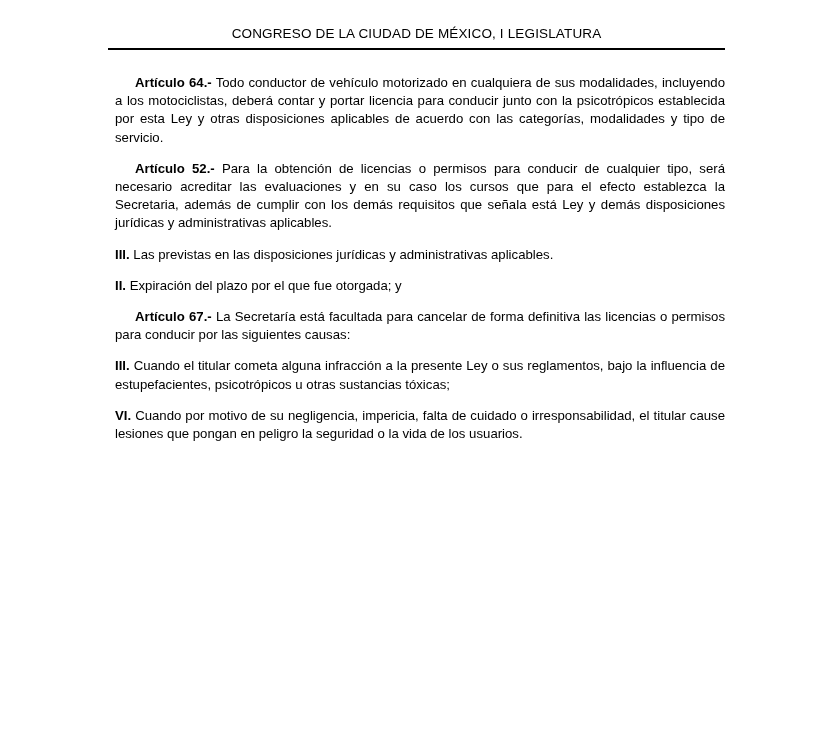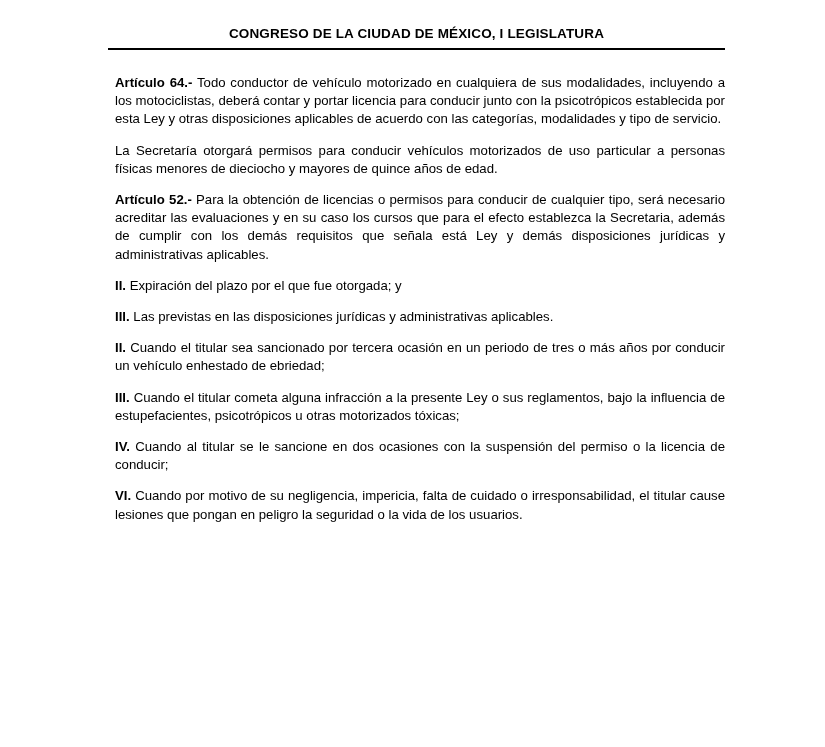--- a/index.html
+++ b/index.html
@@ -24,21 +24,21 @@
   }
   .header {
     position: absolute;
     left: 108px;
     top: 26px;
     width: 617px;
   }
   .header-title {
     text-align: center;
     font-size: 13.5px;
-    font-weight: 700;
+    font-weight: 400;
     letter-spacing: 0.15px;
     line-height: 16px;
     white-space: nowrap;
   }
   .header-rule {
     margin-top: 6px;
     border: 0;
     border-top: 2.2px solid #000000;
     width: 100%;
   }
@@ -53,40 +53,39 @@
     font-size: 13.2px;
     line-height: 18.2px;
     margin: 0 0 13px 0;
     hyphens: none;
   }
   .para:last-child {
     margin-bottom: 0;
   }
   .para .lead {
     font-weight: bold;
+    margin-left: 20px;
   }
   .para.fraction .num {
     font-weight: bold;
   }
 </style>
 </head>
 <body>
 
 <div class="page">
 
   <div class="header">
     <div class="header-title">CONGRESO DE LA CIUDAD DE MÉXICO, I LEGISLATURA</div>
     <hr class="header-rule">
   </div>
 
   <div class="content">
       <p class="para"><span class="lead">Artículo 64.-</span><span> Todo conductor de vehículo motorizado en cualquiera de sus modalidades, incluyendo a los motociclistas, deberá contar y portar licencia para conducir junto con la psicotrópicos establecida por esta Ley y otras disposiciones aplicables de acuerdo con las categorías, modalidades y tipo de servicio.</span></p>
-      <p class="para"><span>La Secretaría otorgará permisos para conducir vehículos motorizados de uso particular a personas físicas menores de dieciocho y mayores de quince años de edad.</span></p>
       <p class="para"><span class="lead">Artículo 52.-</span><span> Para la obtención de licencias o permisos para conducir de cualquier tipo, será necesario acreditar las evaluaciones y en su caso los cursos que para el efecto establezca la Secretaria, además de cumplir con los demás requisitos que señala está Ley y demás disposiciones jurídicas y administrativas aplicables.</span></p>
+      <p class="para fraction"><span class="num">III.</span><span> Las previstas en las disposiciones jurídicas y administrativas aplicables.</span></p>
       <p class="para fraction"><span class="num">II.</span><span> Expiración del plazo por el que fue otorgada; y</span></p>
-      <p class="para fraction"><span class="num">III.</span><span> Las previstas en las disposiciones jurídicas y administrativas aplicables.</span></p>
-      <p class="para fraction"><span class="num">II.</span><span> Cuando el titular sea sancionado por tercera ocasión en un periodo de tres o más años por conducir un vehículo enhestado de ebriedad;</span></p>
-      <p class="para fraction"><span class="num">III.</span><span> Cuando el titular cometa alguna infracción a la presente Ley o sus reglamentos, bajo la influencia de estupefacientes, psicotrópicos u otras motorizados tóxicas;</span></p>
-      <p class="para fraction"><span class="num">IV.</span><span> Cuando al titular se le sancione en dos ocasiones con la suspensión del permiso o la licencia de conducir;</span></p>
+      <p class="para"><span class="lead">Artículo 67.-</span><span> La Secretaría está facultada para cancelar de forma definitiva las licencias o permisos para conducir por las siguientes causas:</span></p>
+      <p class="para fraction"><span class="num">III.</span><span> Cuando el titular cometa alguna infracción a la presente Ley o sus reglamentos, bajo la influencia de estupefacientes, psicotrópicos u otras sustancias tóxicas;</span></p>
       <p class="para fraction"><span class="num">VI.</span><span> Cuando por motivo de su negligencia, impericia, falta de cuidado o irresponsabilidad, el titular cause lesiones que pongan en peligro la seguridad o la vida de los usuarios.</span></p>
     </div>
 
 </div>
 
 </body></html>

